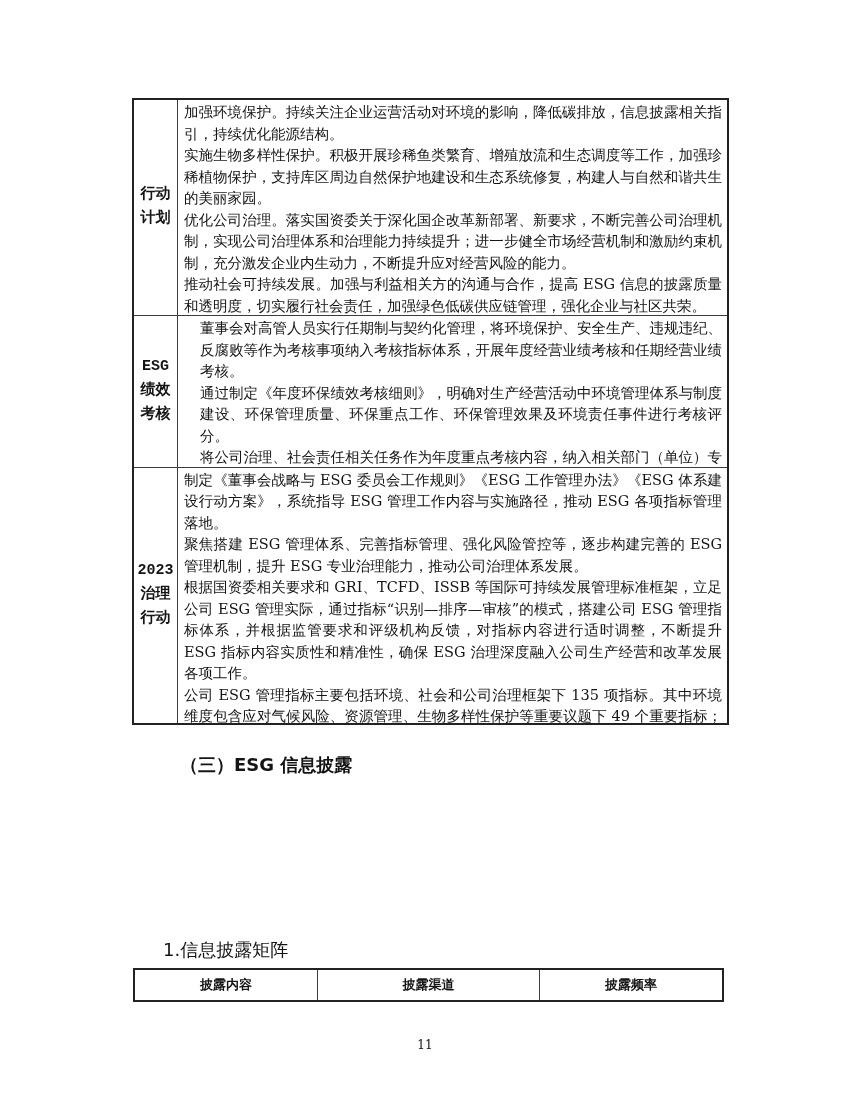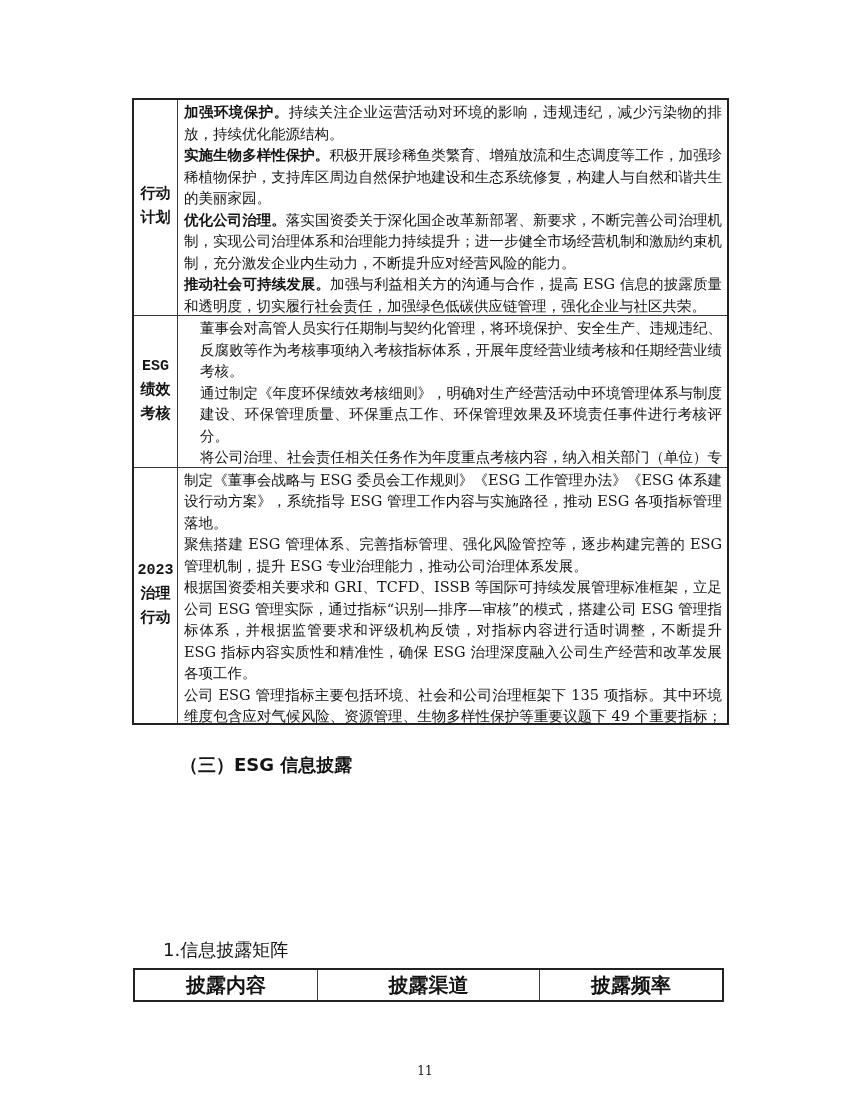--- a/index.html
+++ b/index.html
@@ -25,21 +25,21 @@
   td.ccol { vertical-align:top; }
   .cell-inner {
     padding:2px 5px 0 6px; overflow:hidden;
     font-size:14.5px; line-height:21.5px; text-align:justify;
   }
   .r1 .cell-inner { max-height:212px; }
   .r2 .cell-inner { max-height:148px;margin-left:16px; }
   .r3 .cell-inner { max-height:253px; }
   tr.r1 { height:216px; } tr.r2 { height:152px; } tr.r3 { height:257px; }
   .cell-inner p { margin:0; }
-  .lead { font-family:"DejaVu Sans", sans-serif; font-weight:bold; }
+  .lead { font-family:"DejaVu Sans", sans-serif; font-weight:normal; }
 
   
   .section-heading {
     position:absolute; left:168px; top:741px; margin:12px;
     font-family:"DejaVu Sans", sans-serif; font-weight:bold; font-size:18px;text-align:right;
   }
   .body-paragraph {
     position:absolute; left:120px; top:766px; width:612px; margin:0;
     font-size:19.5px; line-height:40px; text-align:justify; text-indent:44px;
   }
@@ -50,43 +50,43 @@
 
   
   table.disc-table {
     position:absolute; left:133px; top:968px; width:589px;
     border-collapse:collapse; table-layout:fixed;
     border:2px solid #222;
   }
   table.disc-table th {
     border:1px solid #3c3c3c; border-bottom:2px solid #222;
     height:30px; text-align:center; vertical-align:middle;
-    font-family:"DejaVu Sans", sans-serif; font-weight:bold; font-size:20px;
+    font-family:"DejaVu Sans", sans-serif; font-weight:bold; font-size:13px;
     padding:0;
   }
   th.c1 { width:182px; } th.c2 { width:221px; } th.c3 { width:182px; }
 
   .page-number {
-    position:absolute; left:0; top:1064px; width:850px;
+    position:absolute; left:0; top:1038px; width:850px;
     text-align:center; font-size:12px;
   }
 </style>
 </head>
 <body>
 
 <div class="page">
 
   <table class="gov-table">
     <tbody>
         <tr class="r1">
       <td class="hcol">行动
 计划</td>
       <td class="ccol">
         <div class="cell-inner">
-          <p><span class="lead">加强环境保护。</span><span>持续关注企业运营活动对环境的影响，违规违纪，减少污染物的排放，持续优化能源结构。</span></p>
+          <p><span class="lead">加强环境保护。</span><span>持续关注企业运营活动对环境的影响，降低碳排放，信息披露相关指引，持续优化能源结构。</span></p>
           <p><span class="lead">实施生物多样性保护。</span><span>积极开展珍稀鱼类繁育、增殖放流和生态调度等工作，加强珍稀植物保护，支持库区周边自然保护地建设和生态系统修复，构建人与自然和谐共生的美丽家园。</span></p>
           <p><span class="lead">优化公司治理。</span><span>落实国资委关于深化国企改革新部署、新要求，不断完善公司治理机制，实现公司治理体系和治理能力持续提升；进一步健全市场经营机制和激励约束机制，充分激发企业内生动力，不断提升应对经营风险的能力。</span></p>
           <p><span class="lead">推动社会可持续发展。</span><span>加强与利益相关方的沟通与合作，提高 ESG 信息的披露质量和透明度，切实履行社会责任，加强绿色低碳供应链管理，强化企业与社区共荣。</span></p>
         </div>
       </td>
     </tr>
     <tr class="r2">
       <td class="hcol">ESG
 绩效
 考核</td>

